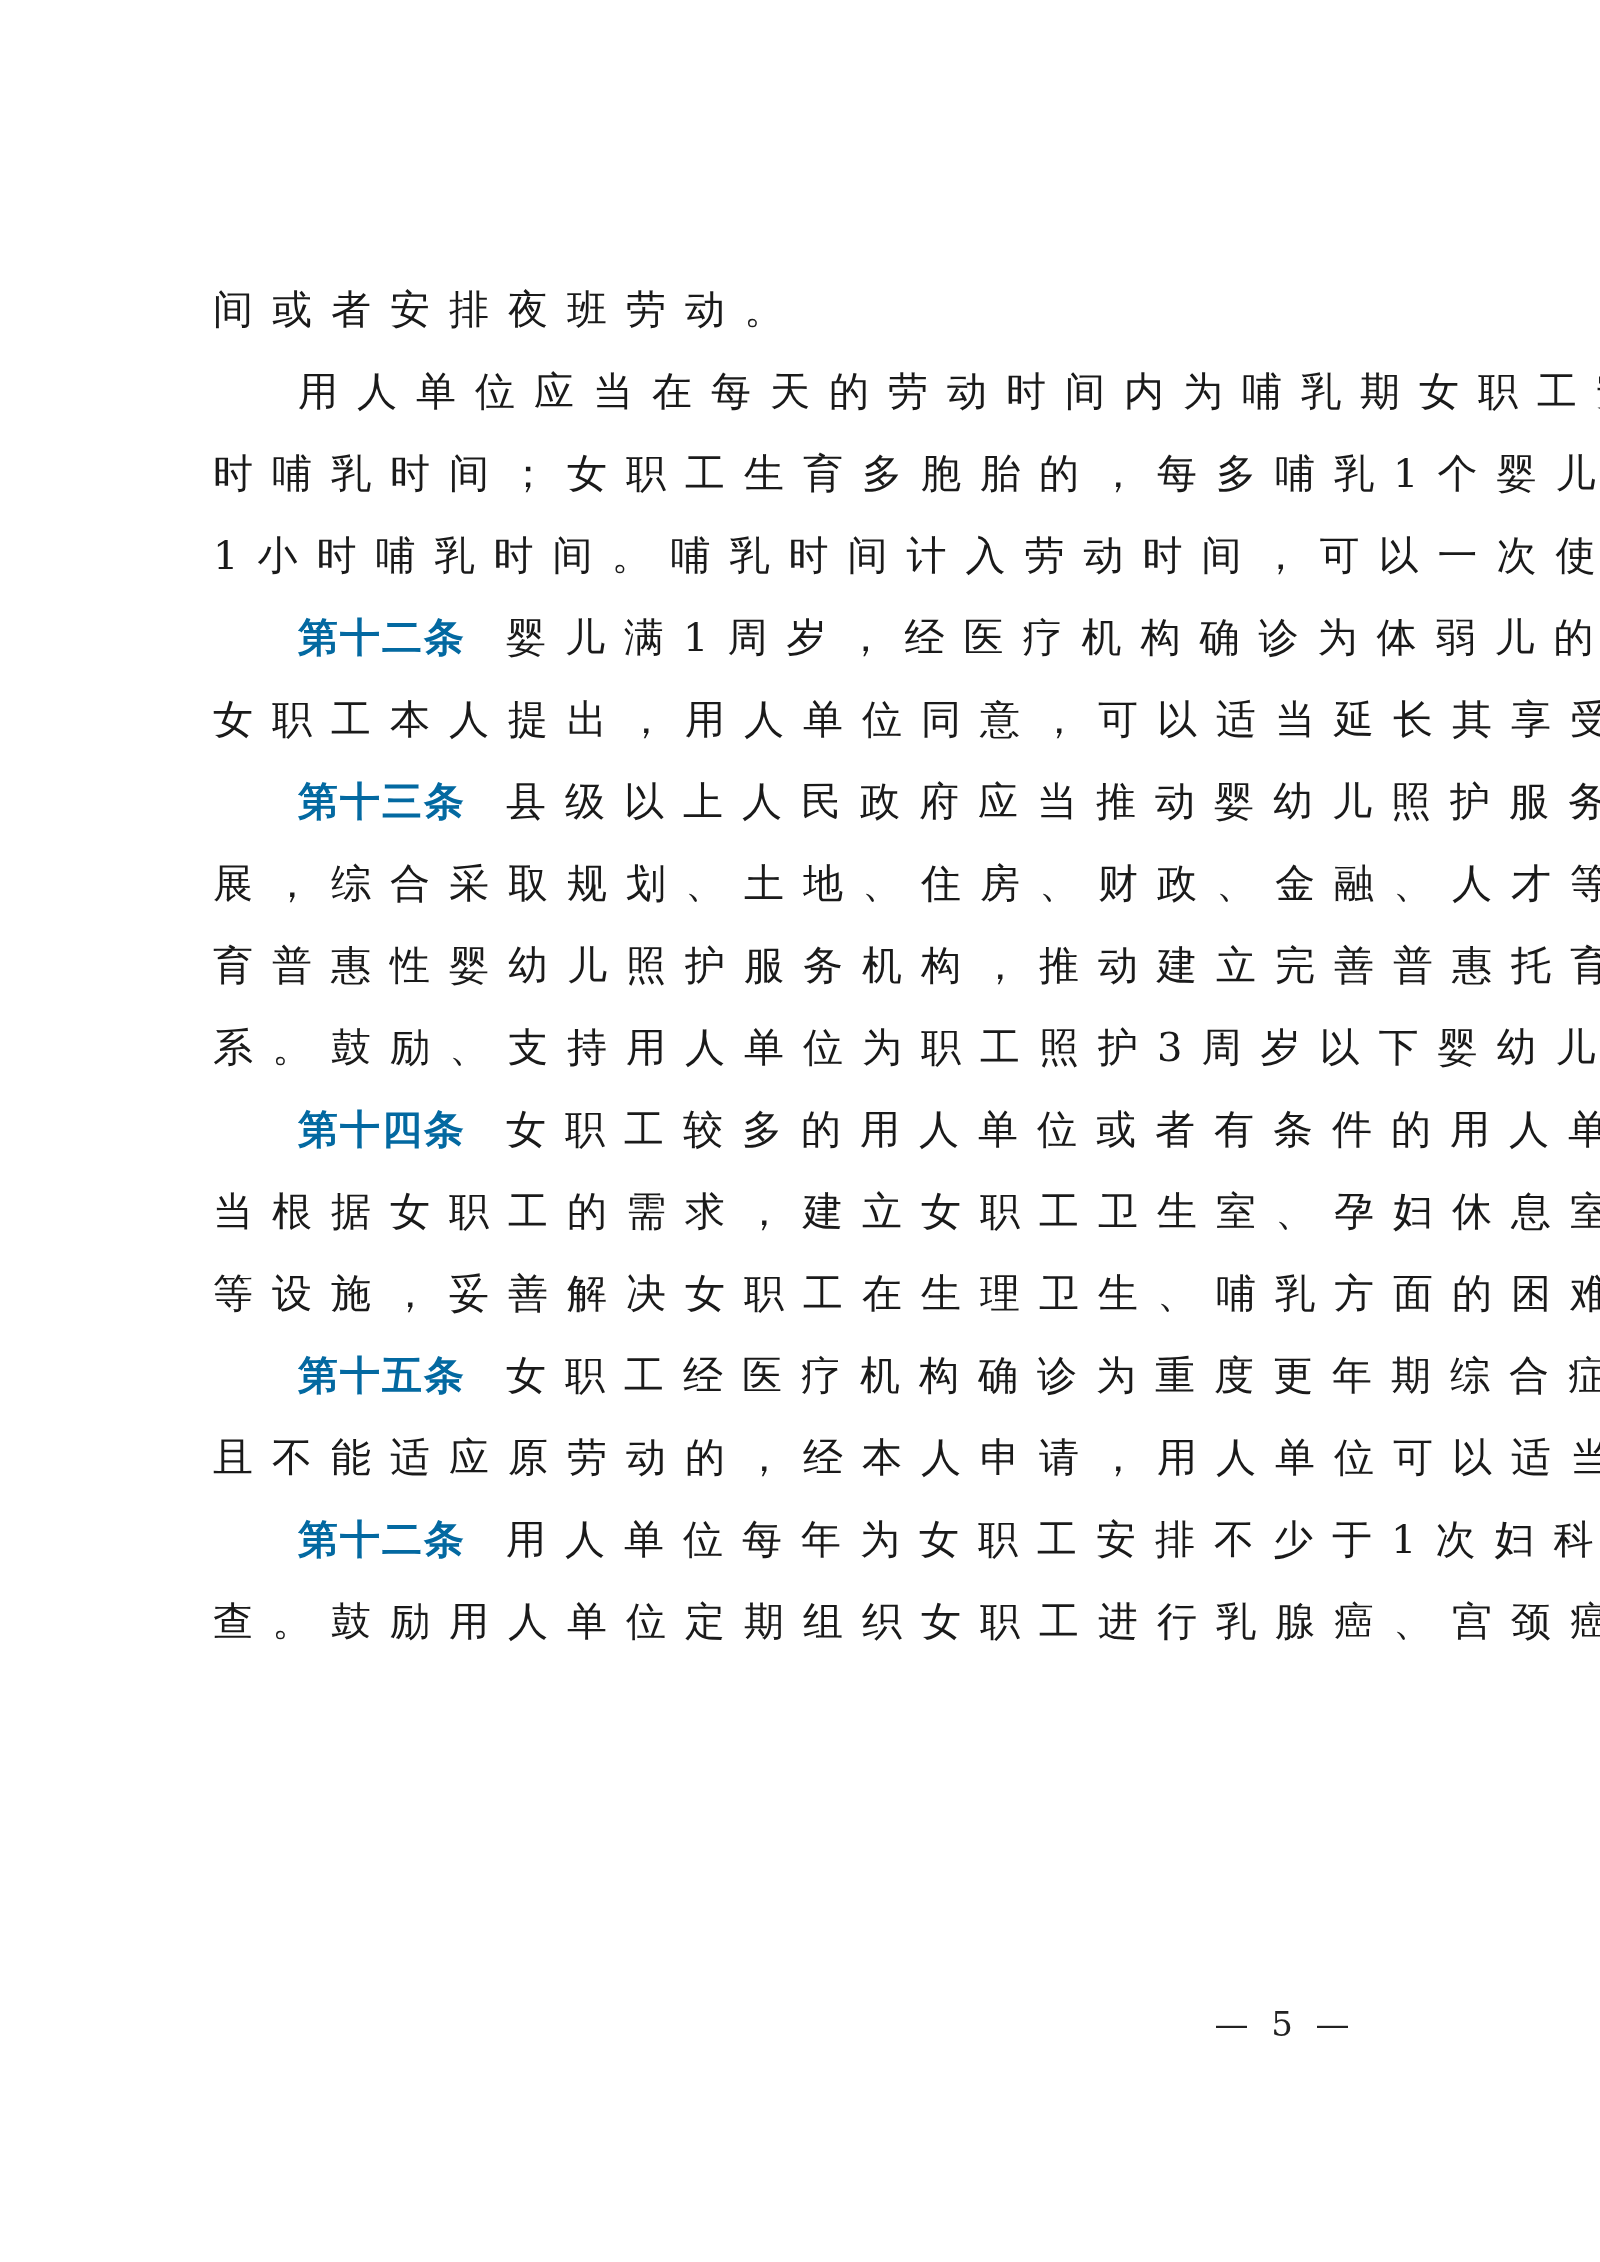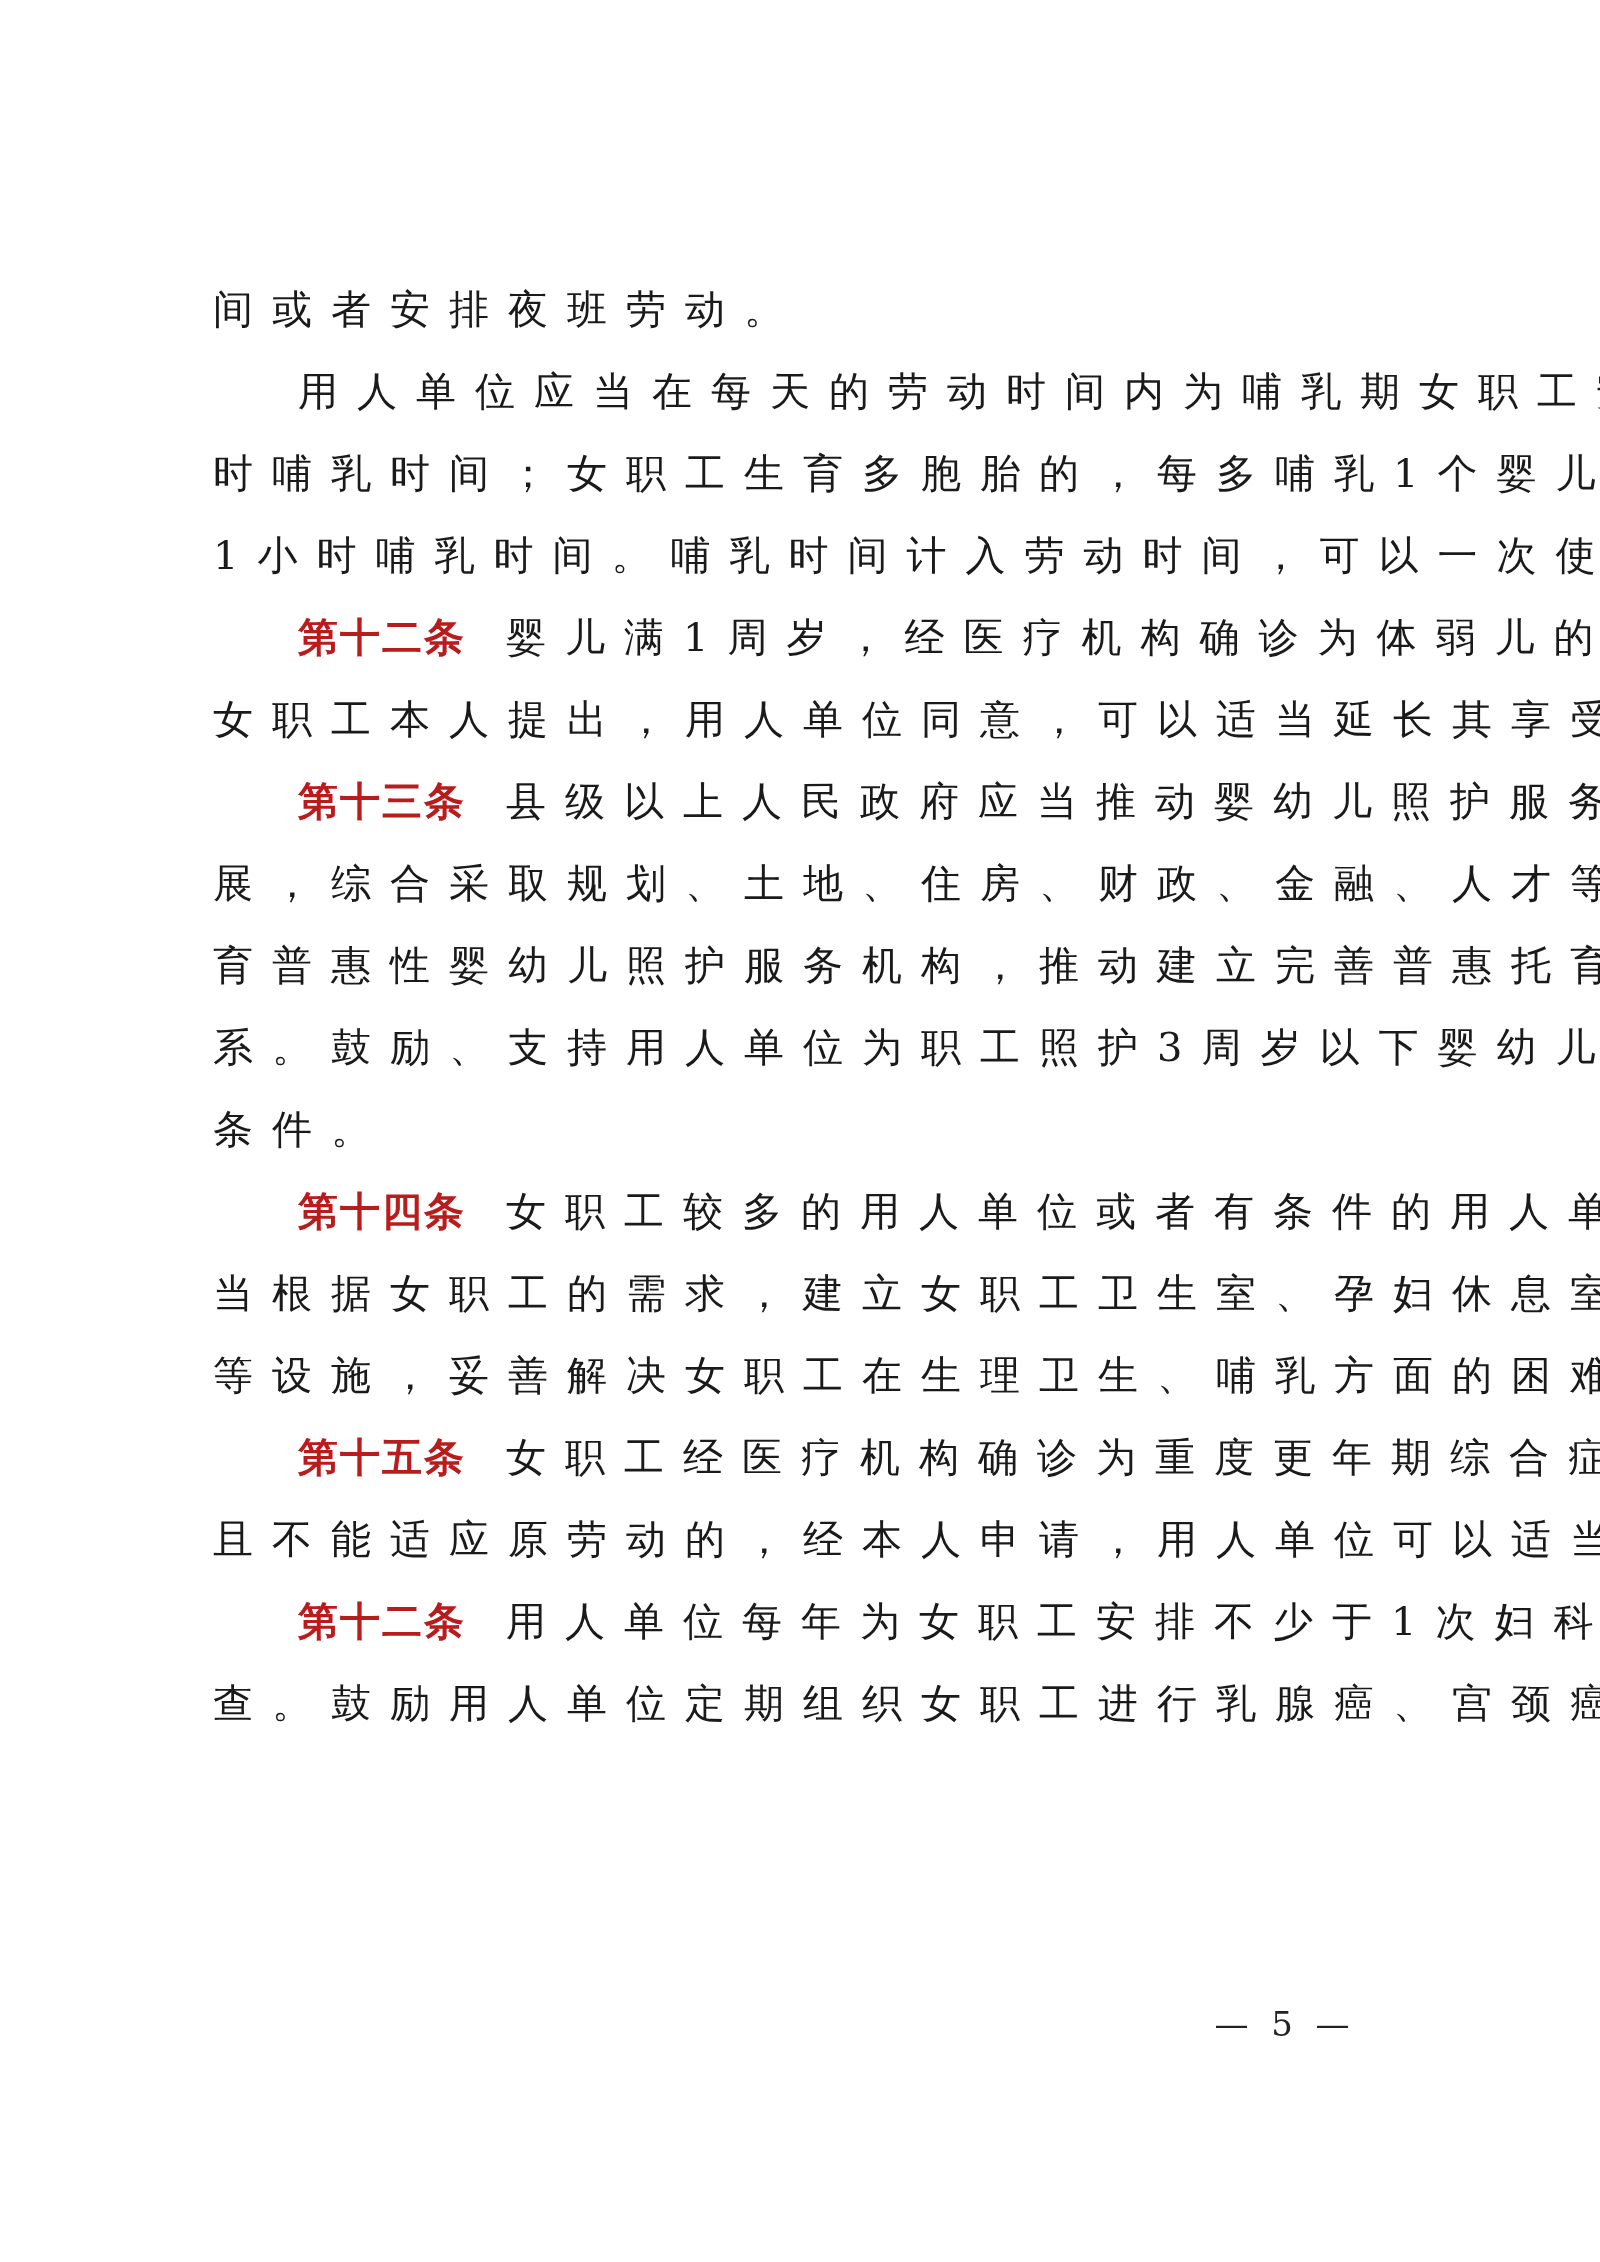--- a/index.html
+++ b/index.html
@@ -12,21 +12,21 @@
     font-family: "DejaVu Serif", "Liberation Serif", serif;
     font-size: 40px; color: #1a1a1a;
   }
   .line {
     height: 82px; line-height: 82px; white-space: nowrap;
     letter-spacing: 19px;
   }
   .line.indent { padding-left: 85px; }
   .article-no {
     font-family: "DejaVu Sans", "Liberation Sans", sans-serif;
-    font-weight: bold; letter-spacing: 2px; margin-right: 40px; color: #b91c1c;
+    font-weight: bold; letter-spacing: 2px; margin-right: 40px; color: #0369a1;
   }
   .page-number {
     position: absolute; left: 1205px; top: 2004px; width: 160px; text-align: center;
     font-family: "DejaVu Serif", "Liberation Serif", serif; font-size: 34px; color: #222;
     letter-spacing: 6px;
   }
 </style>
 </head>
 <body>
 
@@ -37,21 +37,20 @@
     <div class="line"><span>时哺乳时间；女职工生育多胞胎的，每多哺乳1个婴儿每天增加</span></div>
     <div class="line"><span>1小时哺乳时间。哺乳时间计入劳动时间，可以一次使用，也可</span></div>
 
     <div class="line indent"><span class="article-no">第十二条</span><span>婴儿满1周岁，经医疗机构确诊为体弱儿的，由</span></div>
     <div class="line"><span>女职工本人提出，用人单位同意，可以适当延长其享受哺乳期待</span></div>
 
     <div class="line indent"><span class="article-no">第十三条</span><span>县级以上人民政府应当推动婴幼儿照护服务发</span></div>
     <div class="line"><span>展，综合采取规划、土地、住房、财政、金融、人才等措施，培</span></div>
     <div class="line"><span>育普惠性婴幼儿照护服务机构，推动建立完善普惠托育服务体</span></div>
     <div class="line"><span>系。鼓励、支持用人单位为职工照护3周岁以下婴幼儿创造便利</span></div>
-    <div class="line"><span>条件。</span></div>
 
     <div class="line indent"><span class="article-no">第十四条</span><span>女职工较多的用人单位或者有条件的用人单位应</span></div>
     <div class="line"><span>当根据女职工的需求，建立女职工卫生室、孕妇休息室、哺乳室</span></div>
     <div class="line"><span>等设施，妥善解决女职工在生理卫生、哺乳方面的困难。</span></div>
 
     <div class="line indent"><span class="article-no">第十五条</span><span>女职工经医疗机构确诊为重度更年期综合症者，</span></div>
     <div class="line"><span>且不能适应原劳动的，经本人申请，用人单位可以适当减轻劳动</span></div>
 
     <div class="line indent"><span class="article-no">第十二条</span><span>用人单位每年为女职工安排不少于1次妇科检</span></div>
     <div class="line"><span>查。鼓励用人单位定期组织女职工进行乳腺癌、宫颈癌检查。</span></div>

